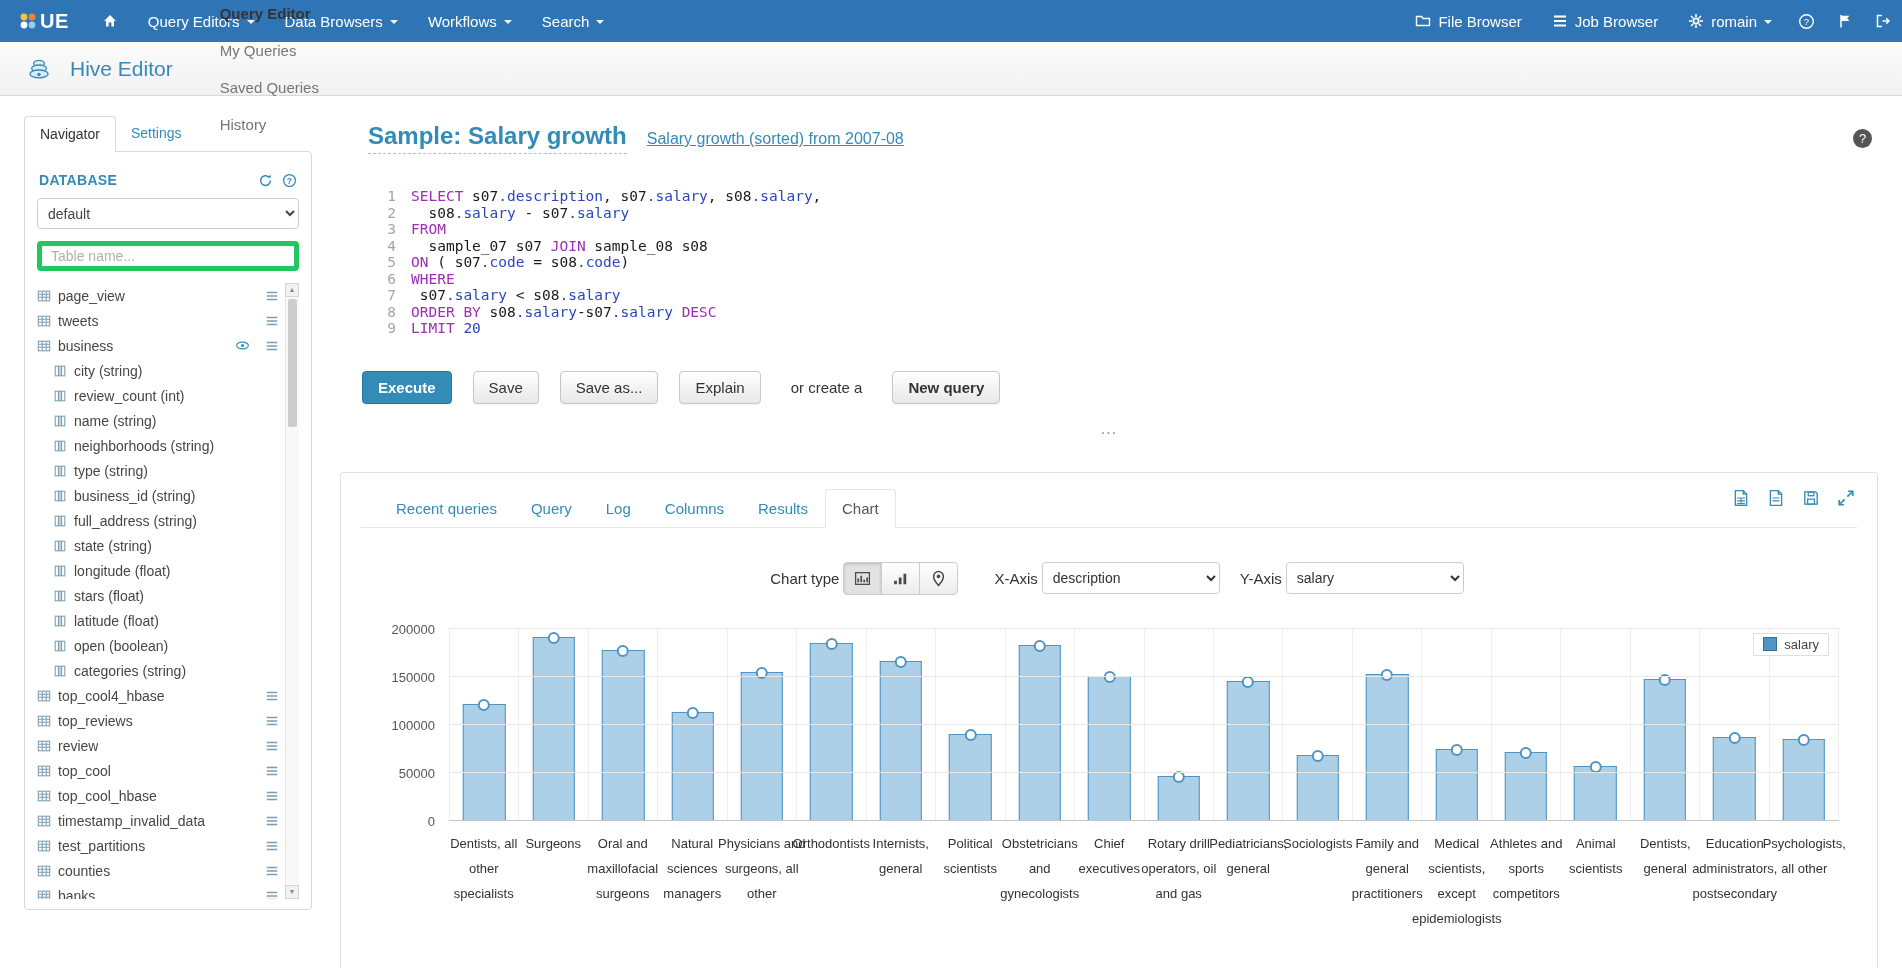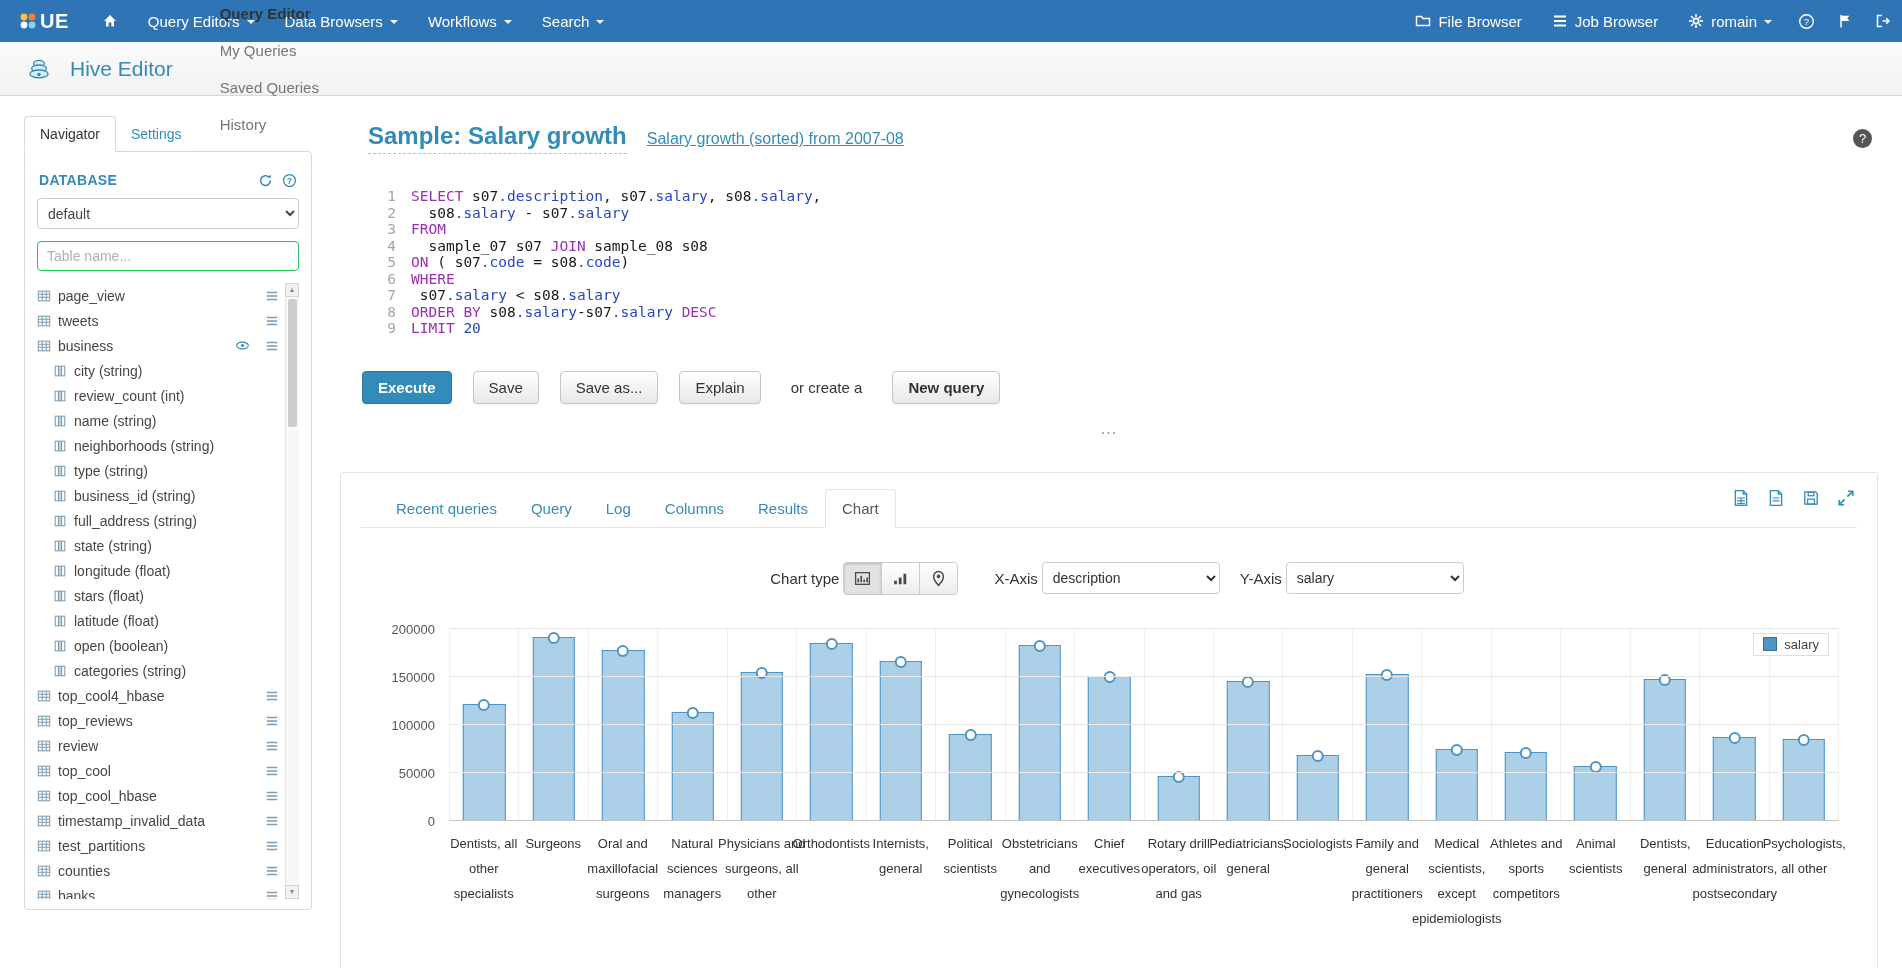--- a/index.html
+++ b/index.html
@@ -23,31 +23,31 @@
   .app-title{color:#338bb8;font-size:21px;display:flex;align-items:center;gap:18px;margin-right:30px;}
   .subnav-tabs{display:flex;flex-direction:column;}
   .subnav-tab{padding:10px 17px;color:#767676;font-size:15px;cursor:pointer;}
   .subnav-tab.active{color:#333;font-weight:bold;}
 
   
   .content{display:flex;padding:20px 24px;gap:28px;align-items:flex-start;}
 
   
   .sidebar{width:288px;flex:none;font-size:14px;}
-  .side-tabs{display:flex;position:relative;z-index:2;align-items:center;}
+  .side-tabs{display:flex;position:relative;z-index:2;}
   .side-tab{padding:9px 15px;color:#338bb8;cursor:pointer;}
   .side-tab.active{background:#fff;border:1px solid #d9d9d9;border-bottom-color:#fff;
                    border-radius:4px 4px 0 0;color:#333;margin-bottom:-1px;}
   .side-panel{border:1px solid #d9d9d9;border-radius:0 4px 4px 4px;padding:20px 12px 10px;background:#fff;}
   .db-head{display:flex;align-items:center;color:#338bb8;font-weight:bold;letter-spacing:.3px;margin:0 2px 10px;}
   .db-head .spacer{flex:1;}
   .db-head .hicon{color:#338bb8;margin-left:9px;cursor:pointer;}
   .db-select{width:100%;height:31px;border:1px solid #ccc;border-radius:4px;background:#fff;
              font-size:14px;color:#444;padding:0 6px;font-family:"Liberation Sans",sans-serif;}
-  .filter-input{margin-top:12px;width:100%;height:30px;border:1px solid #22c55e;border-radius:4px;
+  .filter-input{margin-top:12px;width:100%;height:30px;border:5px solid #22c55e;border-radius:4px;
                 padding:0 9px;font-size:14px;color:#ec4899;box-sizing:border-box;
                 font-family:"Liberation Sans",sans-serif;box-shadow:inset 0 1px 2px rgba(0,0,0,.05);}
   .filter-input::placeholder{color:#b0b0b0;}
   .table-list{position:relative;margin-top:12px;height:616px;overflow:hidden;padding-right:20px;}
   .db-row{display:flex;align-items:center;height:25px;gap:7px;color:#464646;cursor:pointer;}
   .db-row.column{padding-left:16px;}
   .row-icon{color:#7b9cb3;display:flex;flex:none;}
   .row-label{white-space:nowrap;overflow:hidden;max-width:172px;}
   .eye-ic{color:#338bb8;margin-left:auto;display:flex;}
   .rows-ic{color:#7b9cb3;display:flex;}

